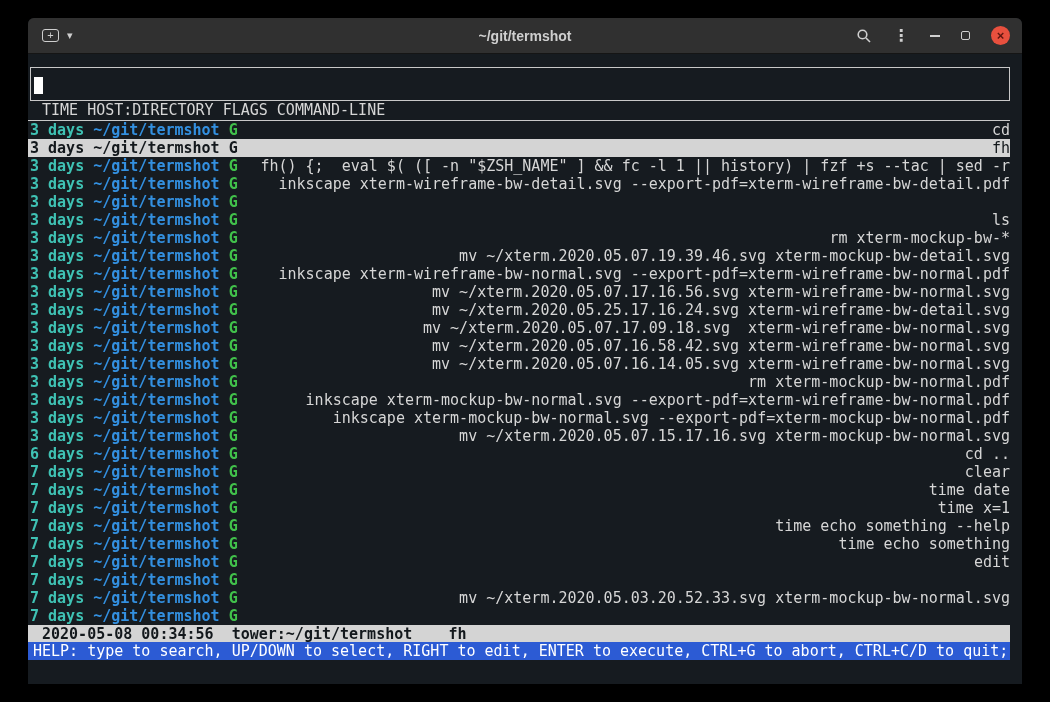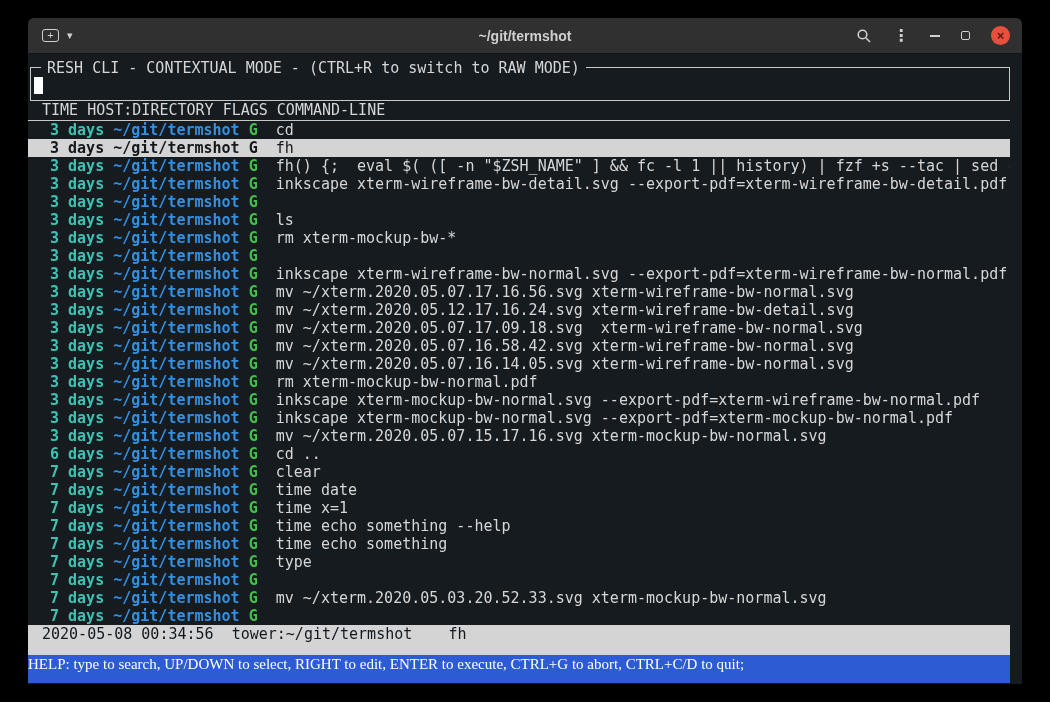--- a/index.html
+++ b/index.html
@@ -35,36 +35,36 @@
   .search-box { position:relative; margin:13px 0 0 2px; height:34px;
                 border:1px solid var(--box-border,#c8c8c8); }
   .box-title { position:absolute; top:-9px; left:10px; background:var(--term-bg,#161b20);
                padding:0 6px; white-space:pre; }
   .cursor { position:absolute; left:3px; top:9px; width:9px; height:17px;
             background:var(--cursor,#ffffff); }
 
   .hist-header { margin-top:0; padding-left:5px; height:20px; white-space:pre;
                  border-bottom:1px solid var(--box-border,#c8c8c8); }
 
-  .row { display:flex; height:18px; padding-left:22px; white-space:pre; }
+  .row { display:flex; height:18px; padding-left:2px; white-space:pre; }
   .c-time  { flex:none; width:7ch;  color:var(--cyan,#3fc2b4); font-weight:bold; }
   .c-host  { flex:none; width:15ch; color:var(--blue,#3390e0); font-weight:bold; }
   .c-flags { flex:none; width:3ch;  color:var(--green,#41c14b); font-weight:bold; }
-  .c-cmd   { flex:1; overflow:hidden; }
+  .c-cmd   { flex:1; overflow:hidden;text-align:right; }
   .row.selected { background:var(--sel-bg,#d4d4d4); }
   .row.selected .c-time, .row.selected .c-host,
   .row.selected .c-flags, .row.selected .c-cmd { color:var(--sel-fg,#13181c); }
 
-  .status-bar { height:30px; background:var(--sel-bg,#d4d4d4); color:var(--sel-fg,#13181c);
-                font-weight:normal; padding-left:14px; white-space:pre; display:flex; }
+  .status-bar { height:17px; background:var(--sel-bg,#d4d4d4); color:var(--sel-fg,#13181c);
+                font-weight:bold; padding-left:14px; white-space:pre; display:flex; }
   .s-host { margin-left:2ch; }
   .s-cmd  { margin-left:4ch; }
 
-  .help-bar { height:28px; background:var(--help-bg,#2c5bd4); color:var(--help-fg,#ffffff);
-              white-space:pre; overflow:hidden;font-family:Liberation Serif, serif; }
+  .help-bar { height:18px; background:var(--help-bg,#2c5bd4); color:var(--help-fg,#ffffff);
+              padding-left:5px; white-space:pre; overflow:hidden; }
 </style>
 </head>
 <body>
 
 <div class="window">
 
   <div class="titlebar">
     <div class="tb-left">
       <button class="tb-btn">
         <span class="tabplus-icon">+</span>
@@ -94,21 +94,20 @@
       </button>
       <button class="tb-btn">
         <span class="close-circle">×</span>
       </button>
     </div>
   </div>
 
   <div class="terminal">
 
     <div class="search-box">
-      <span class="box-title">RESH CLI - CONTEXTUAL MODE - (CTRL+R to switch to RAW MODE)</span>
       <span class="cursor"></span>
     </div>
 
     <div class="hist-header"> TIME HOST:DIRECTORY FLAGS COMMAND-LINE</div>
 
     <div>
         <div class="row">
     <span class="c-time">3 days</span>
     <span class="c-host">~/git/termshot</span>
     <span class="c-flags">G</span>
@@ -146,38 +145,39 @@
         <div class="row">
     <span class="c-time">3 days</span>
     <span class="c-host">~/git/termshot</span>
     <span class="c-flags">G</span>
     <span class="c-cmd">rm xterm-mockup-bw-*</span>
   </div>
         <div class="row">
     <span class="c-time">3 days</span>
     <span class="c-host">~/git/termshot</span>
     <span class="c-flags">G</span>
+    <span class="c-cmd">mv ~/xterm.2020.05.07.19.39.46.svg xterm-mockup-bw-detail.svg</span>
   </div>
         <div class="row">
     <span class="c-time">3 days</span>
     <span class="c-host">~/git/termshot</span>
     <span class="c-flags">G</span>
     <span class="c-cmd">inkscape xterm-wireframe-bw-normal.svg --export-pdf=xterm-wireframe-bw-normal.pdf</span>
   </div>
         <div class="row">
     <span class="c-time">3 days</span>
     <span class="c-host">~/git/termshot</span>
     <span class="c-flags">G</span>
     <span class="c-cmd">mv ~/xterm.2020.05.07.17.16.56.svg xterm-wireframe-bw-normal.svg</span>
   </div>
         <div class="row">
     <span class="c-time">3 days</span>
     <span class="c-host">~/git/termshot</span>
     <span class="c-flags">G</span>
-    <span class="c-cmd">mv ~/xterm.2020.05.12.17.16.24.svg xterm-wireframe-bw-detail.svg</span>
+    <span class="c-cmd">mv ~/xterm.2020.05.25.17.16.24.svg xterm-wireframe-bw-detail.svg</span>
   </div>
         <div class="row">
     <span class="c-time">3 days</span>
     <span class="c-host">~/git/termshot</span>
     <span class="c-flags">G</span>
     <span class="c-cmd">mv ~/xterm.2020.05.07.17.09.18.svg  xterm-wireframe-bw-normal.svg</span>
   </div>
         <div class="row">
     <span class="c-time">3 days</span>
     <span class="c-host">~/git/termshot</span>
@@ -247,21 +247,21 @@
         <div class="row">
     <span class="c-time">7 days</span>
     <span class="c-host">~/git/termshot</span>
     <span class="c-flags">G</span>
     <span class="c-cmd">time echo something</span>
   </div>
         <div class="row">
     <span class="c-time">7 days</span>
     <span class="c-host">~/git/termshot</span>
     <span class="c-flags">G</span>
-    <span class="c-cmd">type</span>
+    <span class="c-cmd">edit</span>
   </div>
         <div class="row">
     <span class="c-time">7 days</span>
     <span class="c-host">~/git/termshot</span>
     <span class="c-flags">G</span>
   </div>
         <div class="row">
     <span class="c-time">7 days</span>
     <span class="c-host">~/git/termshot</span>
     <span class="c-flags">G</span>

